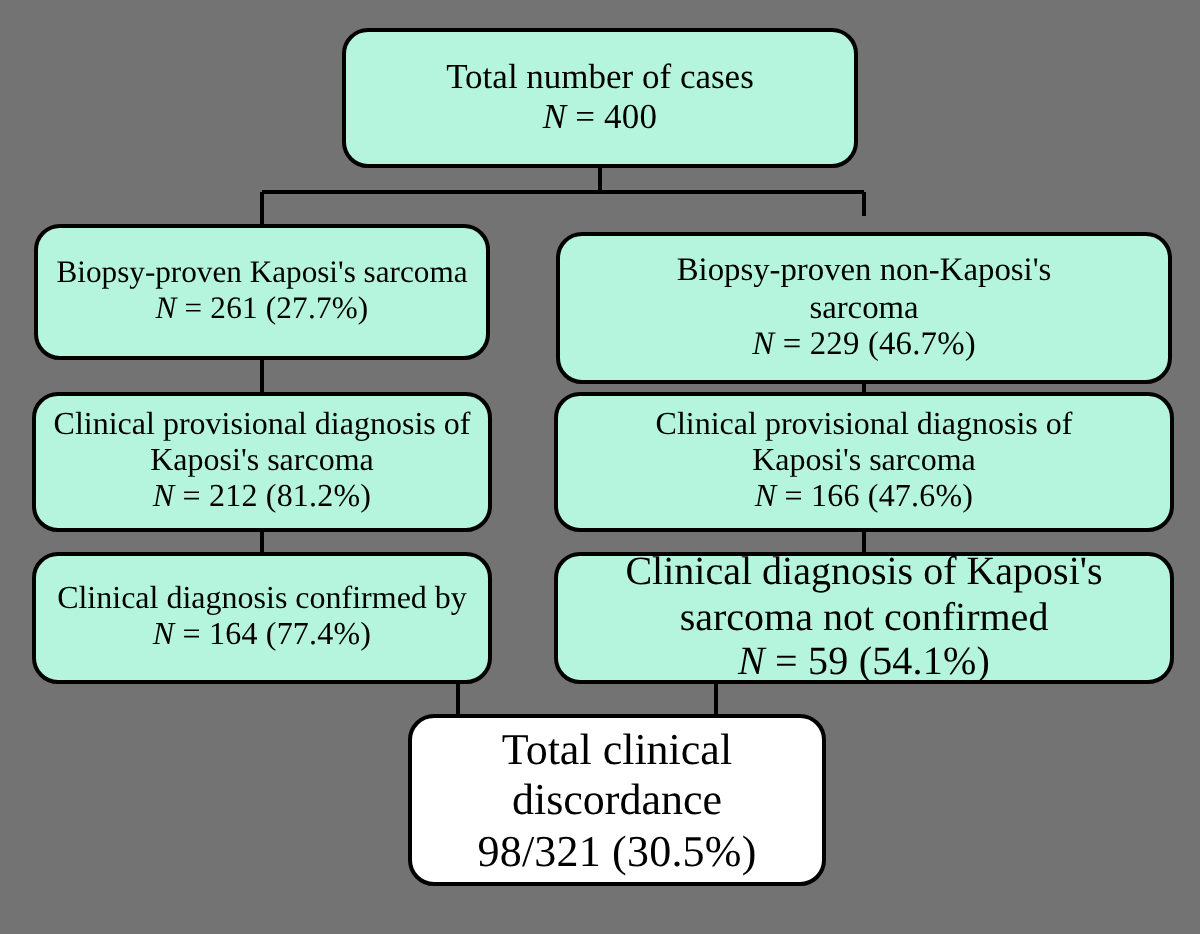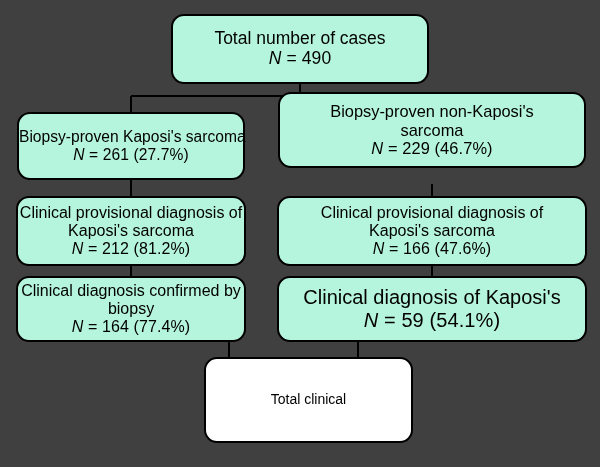--- a/index.html
+++ b/index.html
@@ -5,22 +5,22 @@
 <style>
   html, body {
     margin: 0;
     padding: 0;
     background: #ffffff;
   }
   #flow-root {
     position: relative;
     width: 600px;
     height: 467px;
-    background: #404040;
-    font-family: Liberation Sans, sans-serif;
+    background: #737373;
+    font-family: Liberation Serif, serif;
     overflow: hidden;
   }
   #connector-layer {
     position: absolute;
     left: 0;
     top: 0;
     width: 600px;
     height: 467px;
     pointer-events: none;
   }
@@ -49,26 +49,26 @@
   }
   .node .line.stat {
     letter-spacing: 0.1px;
   }
   .node .line .nvar {
     font-style: italic;
   }
   
   #node-total        { left: 171px; top: 14px;  width: 258px; height: 70px;  font-size: 17.5px; }
   #node-biopsy-ks    { left: 17px;  top: 112px; width: 228px; height: 68px;  font-size: 15.6px; text-align: center; }
-  #node-biopsy-nonks { left: 278px; top: 92px; width: 308px; height: 76px;  font-size: 16.4px; }
+  #node-biopsy-nonks { left: 278px; top: 116px; width: 308px; height: 76px;  font-size: 16.4px; }
   #node-clin-ks      { left: 16px;  top: 196px; width: 230px; height: 70px;  font-size: 16px; }
   #node-clin-nonks   { left: 277px; top: 196px; width: 310px; height: 70px;  font-size: 16px; }
   #node-confirmed    { left: 16px;  top: 276px; width: 230px; height: 66px;  font-size: 16px; }
   #node-notconfirmed { left: 277px; top: 276px; width: 310px; height: 66px;  font-size: 20px; }
-  #node-discordance  { left: 204px; top: 357px; width: 209px; height: 86px;  font-size: 14px; }
+  #node-discordance  { left: 204px; top: 357px; width: 209px; height: 86px;  font-size: 22px; }
 </style>
 </head>
 <body>
 
 <div id="flow-root">
 
   <svg id="connector-layer" width="600" height="467" viewBox="0 0 600 467">
     <g stroke="#000000" stroke-width="2" fill="none" stroke-linecap="butt">
 
       <path d="M300,84 L300,96"></path>
@@ -82,21 +82,21 @@
       <path d="M432,184 L432,196"></path>
       <path d="M432,266 L432,276"></path>
 
       <path d="M229,342 L229,357"></path>
       <path d="M358,342 L358,357"></path>
     </g>
   </svg>
 
   <div class="node" id="node-total">
     <span class="line">Total number of cases</span>
-    <span class="line stat"><span class="nvar">N</span><span> = 490</span></span>
+    <span class="line stat"><span class="nvar">N</span><span> = 400</span></span>
   </div>
 
   <div class="node" id="node-biopsy-ks">
     <span class="line">Biopsy-proven Kaposi's sarcoma</span>
     <span class="line stat"><span class="nvar">N</span><span> = 261 (27.7%)</span></span>
   </div>
 
   <div class="node" id="node-biopsy-nonks">
     <span class="line">Biopsy-proven non-Kaposi's</span>
     <span class="line">sarcoma</span>
@@ -110,26 +110,28 @@
   </div>
 
   <div class="node" id="node-clin-nonks">
     <span class="line">Clinical provisional diagnosis of</span>
     <span class="line">Kaposi's sarcoma</span>
     <span class="line stat"><span class="nvar">N</span><span> = 166 (47.6%)</span></span>
   </div>
 
   <div class="node" id="node-confirmed">
     <span class="line">Clinical diagnosis confirmed by</span>
-    <span class="line">biopsy</span>
     <span class="line stat"><span class="nvar">N</span><span> = 164 (77.4%)</span></span>
   </div>
 
   <div class="node" id="node-notconfirmed">
     <span class="line">Clinical diagnosis of Kaposi's</span>
+    <span class="line">sarcoma not confirmed</span>
     <span class="line stat"><span class="nvar">N</span><span> = 59 (54.1%)</span></span>
   </div>
 
   <div class="node white" id="node-discordance">
     <span class="line">Total clinical</span>
+    <span class="line">discordance</span>
+    <span class="line stat">98/321 (30.5%)</span>
   </div>
 
 </div>
 
 </body></html>

